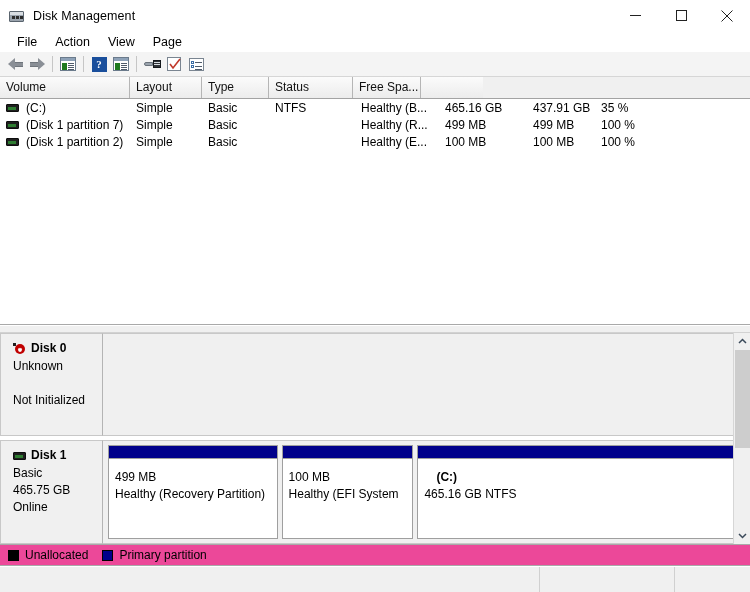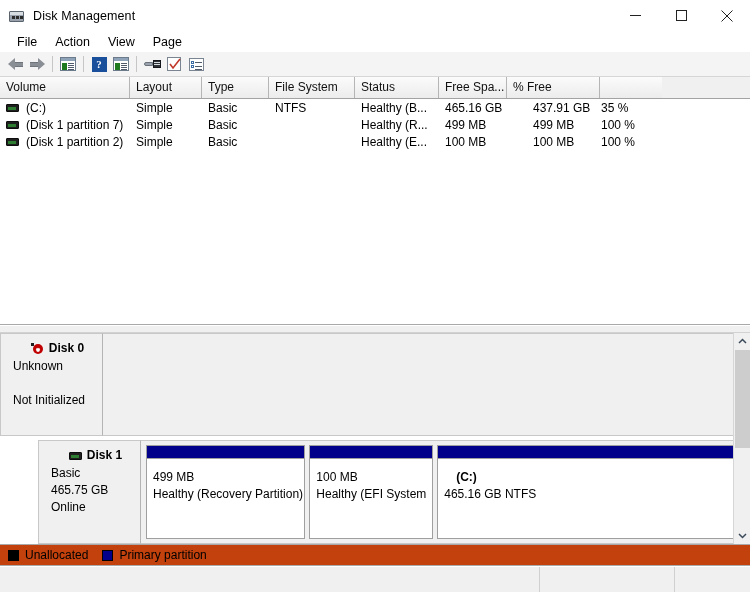--- a/index.html
+++ b/index.html
@@ -294,21 +294,20 @@
     border: 1px solid #c8c8c8;
     border-right: 1px solid #b4b4b4;
     padding: 6px 0 0 12px;
     font-size: 12px;
     line-height: 17px;
   }
   .disk-title {
     font-weight: bold;
     display: flex; align-items: center;
     margin-bottom: 1px;
-    justify-content: center;
   }
   .disk-glyph {
     width: 13px; height: 8px;
     margin-right: 5px;
     background: #1f1f1f;
     border: 1px solid #0d0d0d;
     box-sizing: border-box;
     position: relative; flex: none;
     border-radius: 1px;
   }
@@ -402,21 +401,21 @@
     width: 15px; height: 98px;
     background: #cdcdcd;
   }
 
   
   .legend {
     position: absolute;
     left: 0; top: 544px;
     width: 750px; height: 22px;
     box-sizing: border-box;
-    background: #c2410c;
+    background: #ec4899;
     border-top: 1px solid #a9a9a9;
     border-bottom: 1px solid #a9a9a9;
     display: flex;
     align-items: center;
     padding-left: 8px;
     font-size: 12px;
   }
   .lg-item { display: flex; align-items: center; margin-right: 14px; }
   .lg-sw {
     width: 11px; height: 11px;
@@ -536,24 +535,22 @@
       <span class="r" style="top:10px;"></span>
     </span>
   </div>
 </div>
 
 <div class="volpane">
   <div class="vol-header">
     <div class="vh-cell" style="width:130px">Volume</div>
     <div class="vh-cell" style="width:72px">Layout</div>
     <div class="vh-cell" style="width:67px">Type</div>
-    <div class="vh-cell" style="width:86px">File System</div>
     <div class="vh-cell" style="width:84px">Status</div>
     <div class="vh-cell" style="width:68px">Free Spa...</div>
-    <div class="vh-cell" style="width:93px">% Free</div>
     <div class="vh-cell" style="width:62px;border-right:none;"></div>
   </div>
 
   <div class="vol-rows">
 
     <div class="vol-row">
       <div class="vr-cell vol" style="width:130px">
         <span class="drive-icon"></span>
         <span>(C:)</span>
       </div>
@@ -612,21 +609,21 @@
         </span>
         <span>Disk 0</span>
       </div>
       <div>Unknown</div>
       <div>&nbsp;</div>
       <div>Not Initialized</div>
     </div>
     <div class="disk-vis empty"></div>
   </div>
 
-  <div class="disk-row" style="height:104px;margin-top:4px;padding-left:38px;">
+  <div class="disk-row" style="height:104px;margin-top:4px;">
     <div class="disk-info">
       <div class="disk-title">
         <span class="disk-glyph"></span>
         <span>Disk 1</span>
       </div>
       <div>Basic</div>
       <div>465.75 GB</div>
       <div>Online</div>
     </div>
     <div class="disk-vis">

